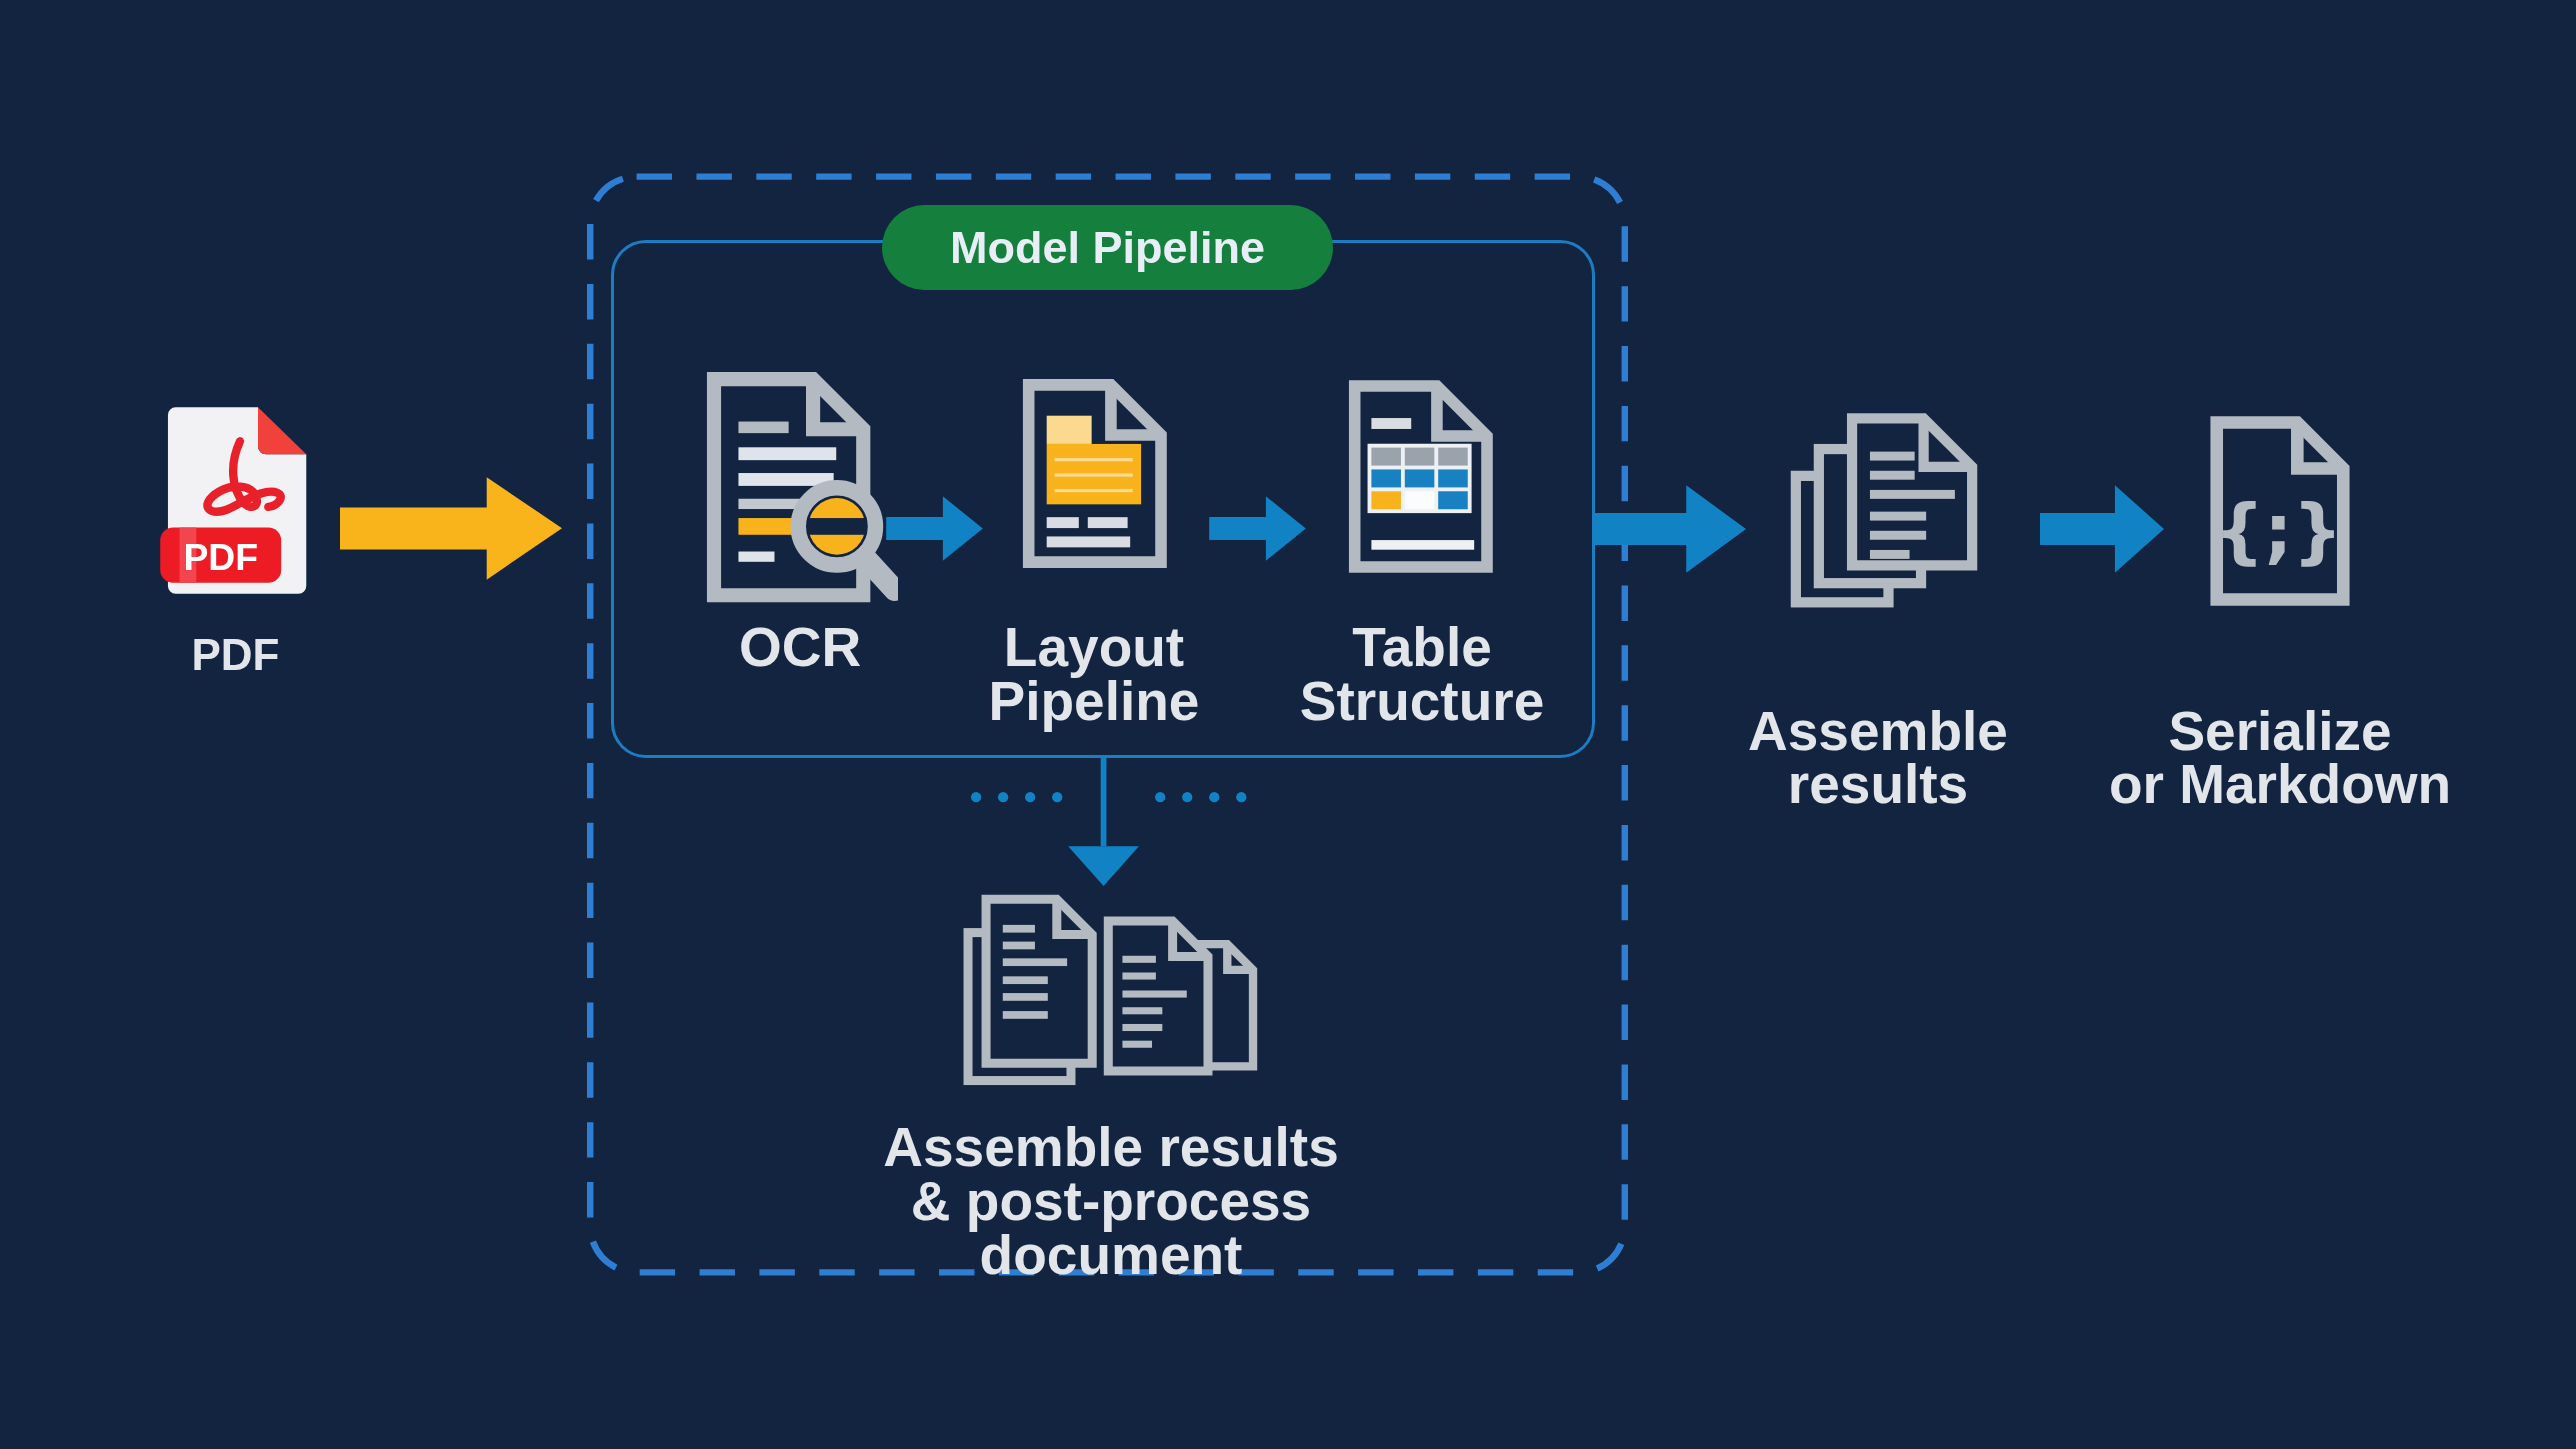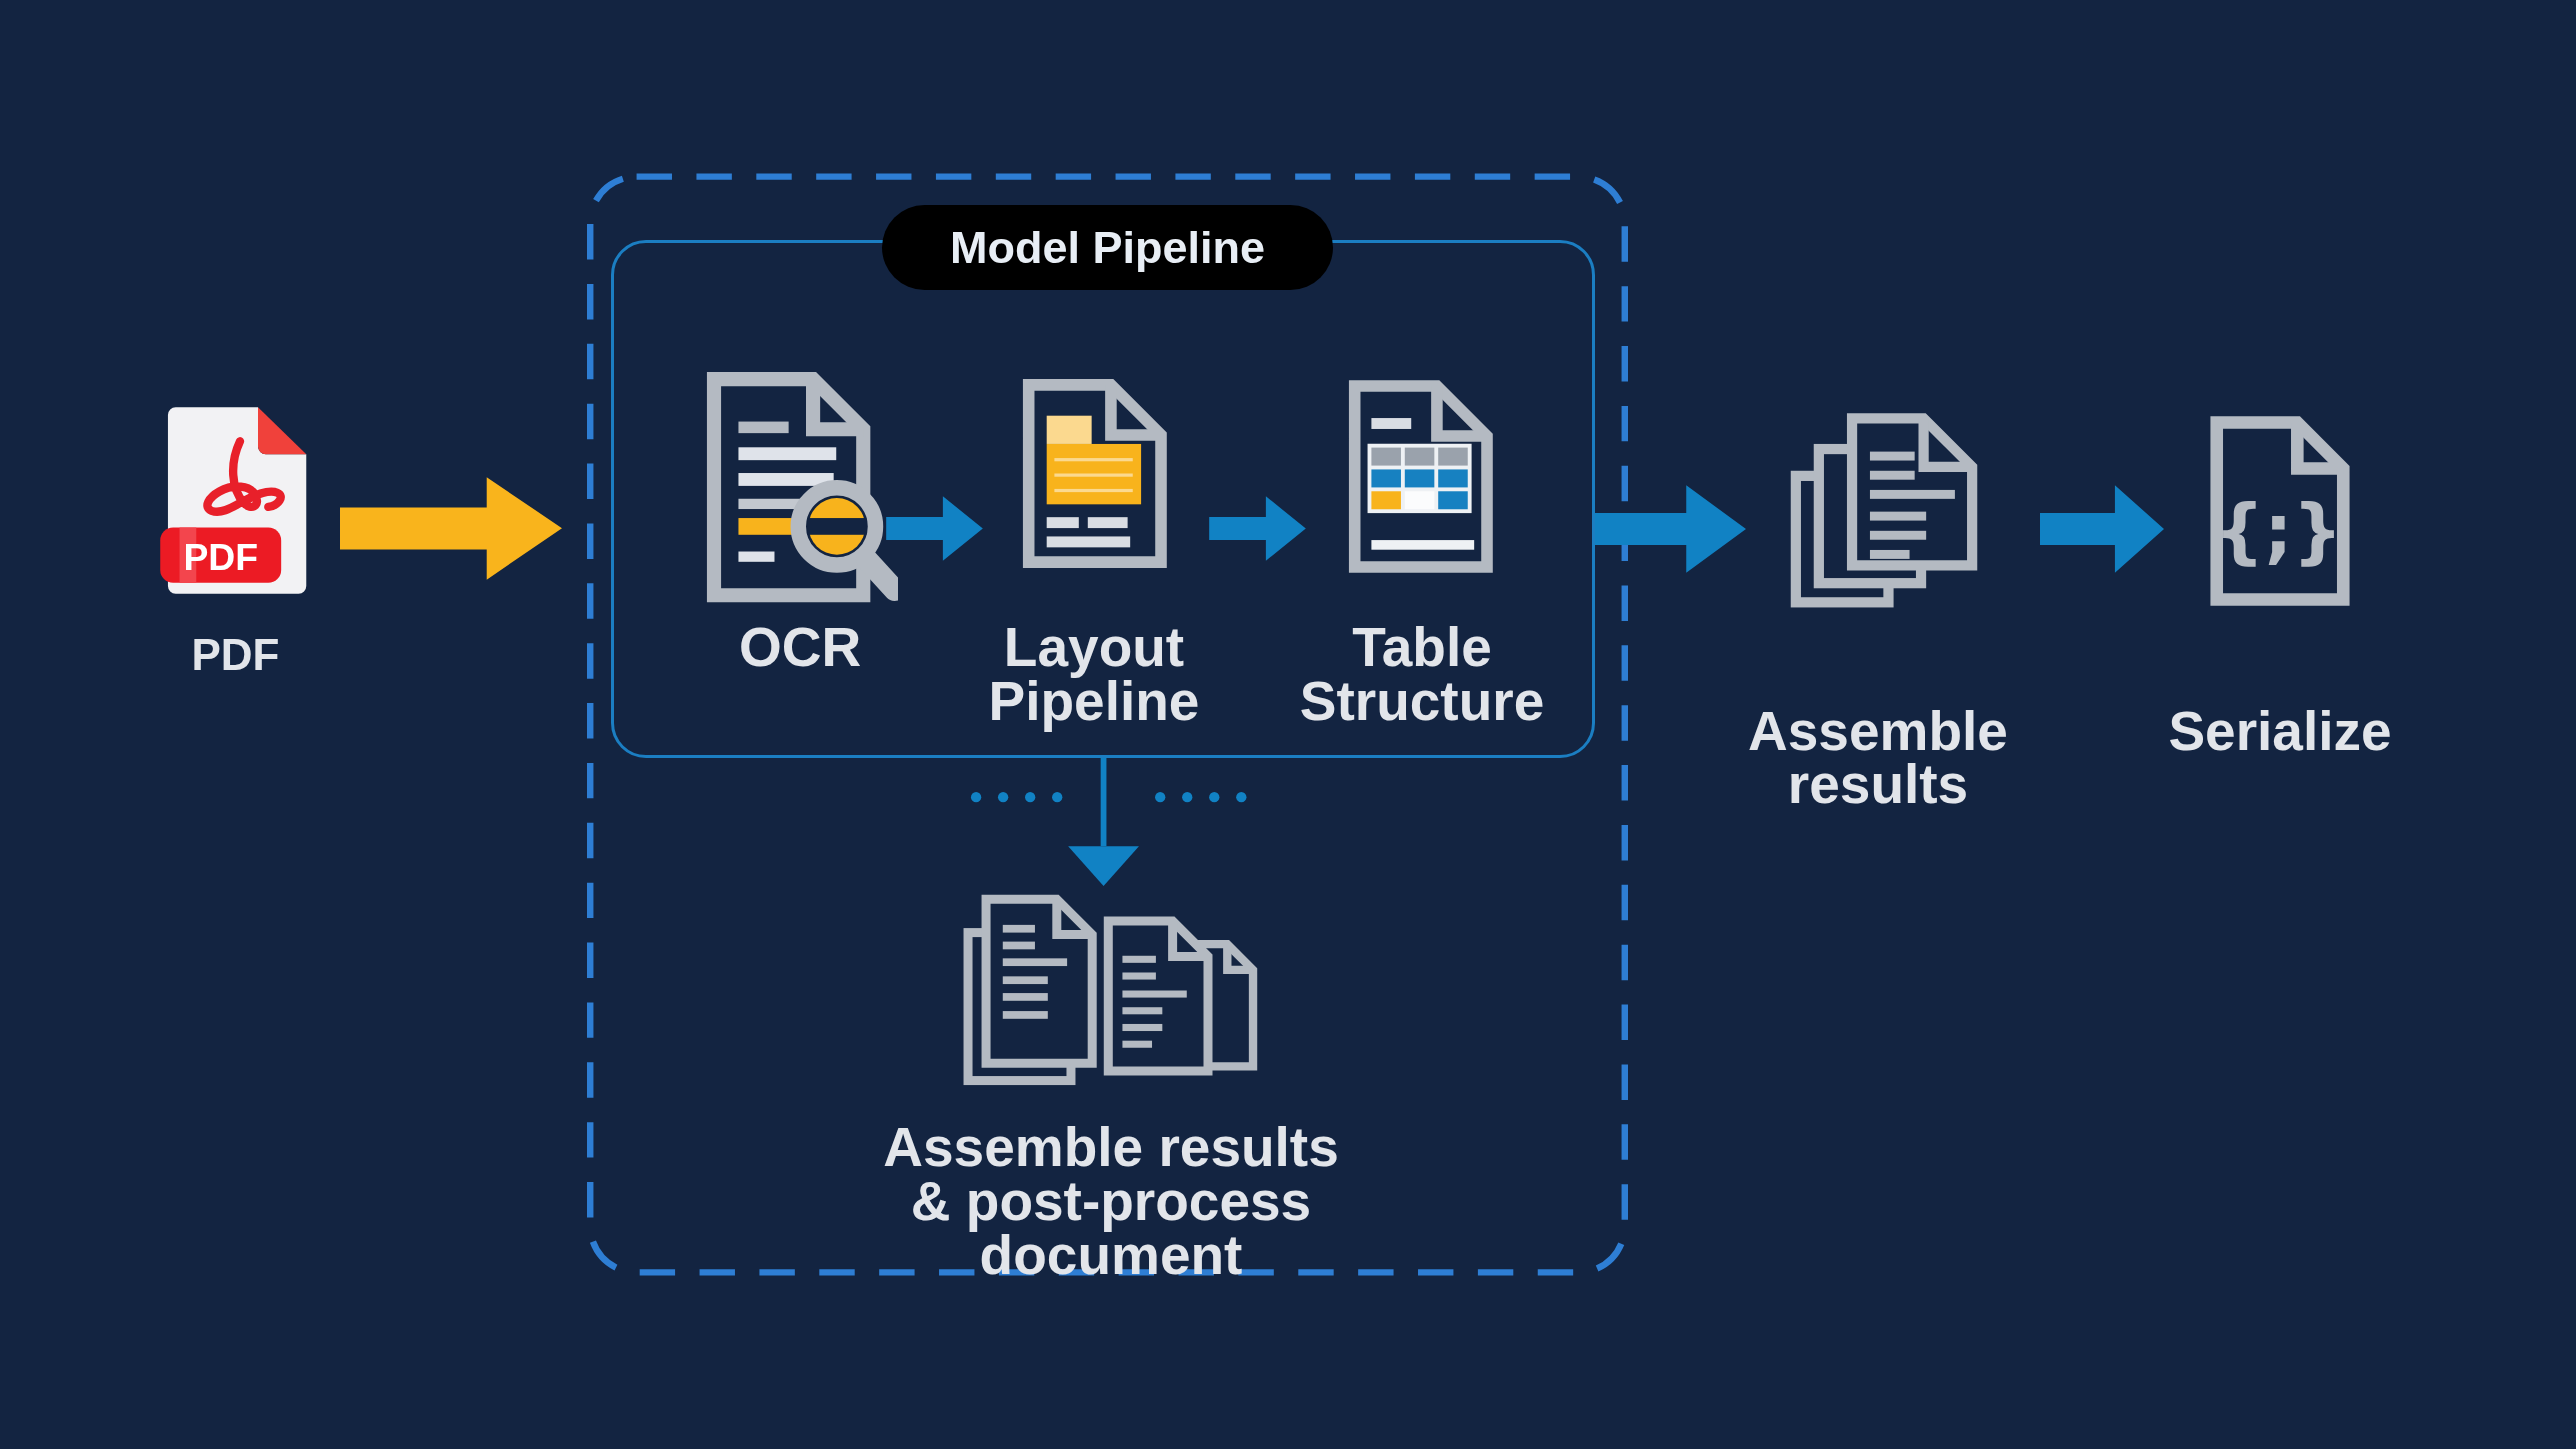--- a/index.html
+++ b/index.html
@@ -9,21 +9,21 @@
     font-family:"Liberation Sans", sans-serif;
     position:relative;overflow:hidden;
   }
   .abs{position:absolute;}
   .label{
     color:#e2e5ea;font-weight:bold;text-align:center;
     font-size:55px;line-height:54px;letter-spacing:0px;
   }
   .pdf-caption{font-size:44px;}
   .pill{
-    background:#000000;border-radius:43px;
+    background:#15803d;border-radius:43px;
     color:#e8eef5;font-weight:bold;font-size:45px;line-height:85px;
     text-align:center;z-index:3;
   }
   .inner-box{
     border:3.9px solid #1b7ec2;border-radius:35px;
     box-sizing:border-box;z-index:1;
   }
   .z2{z-index:2;}
 </style>
 </head>
@@ -186,14 +186,15 @@
 </svg>
 
 <svg class="abs" style="left:2209px;top:415px;" width="142" height="192" viewBox="0 0 225 305">
   <path d="M12,12 H140 L213,85 V293 H12 Z" fill="#132441" stroke="#b4bac2" stroke-width="20"></path>
   <path d="M140,12 V85 H213" fill="none" stroke="#b4bac2" stroke-width="20"></path>
   <text x="110" y="222" text-anchor="middle" font-family="DejaVu Sans, sans-serif" font-weight="bold" font-size="112" fill="#b4bac2">{;}</text>
 </svg>
 
 <div class="abs label" style="left:2087px;top:705px;width:386px;line-height:53px;">
   <div>Serialize</div>
+  <div>or Markdown</div>
 </div>
 
 
 </body></html>

